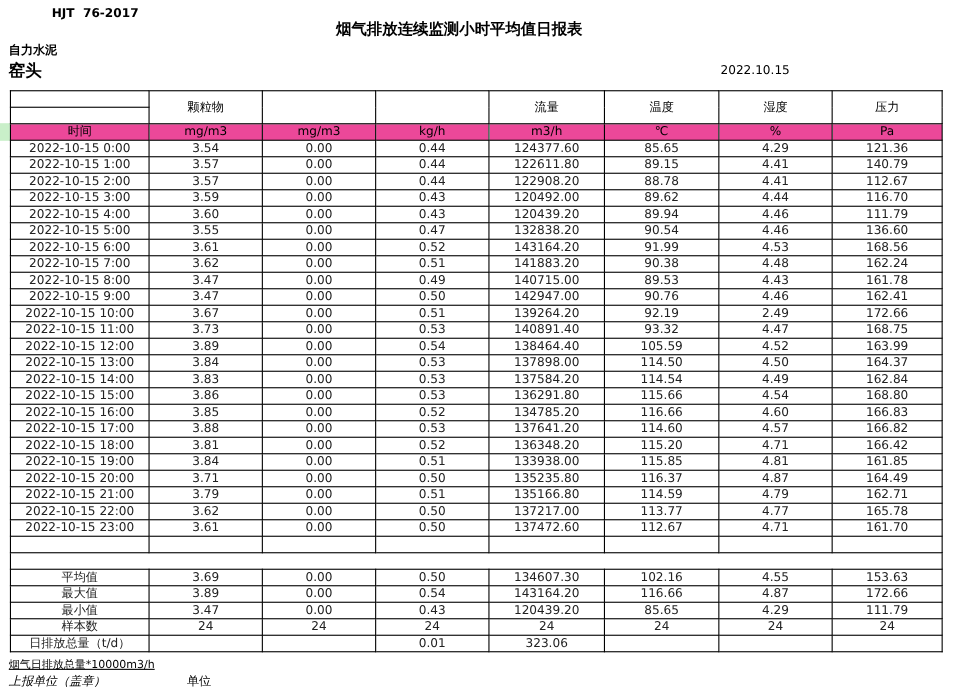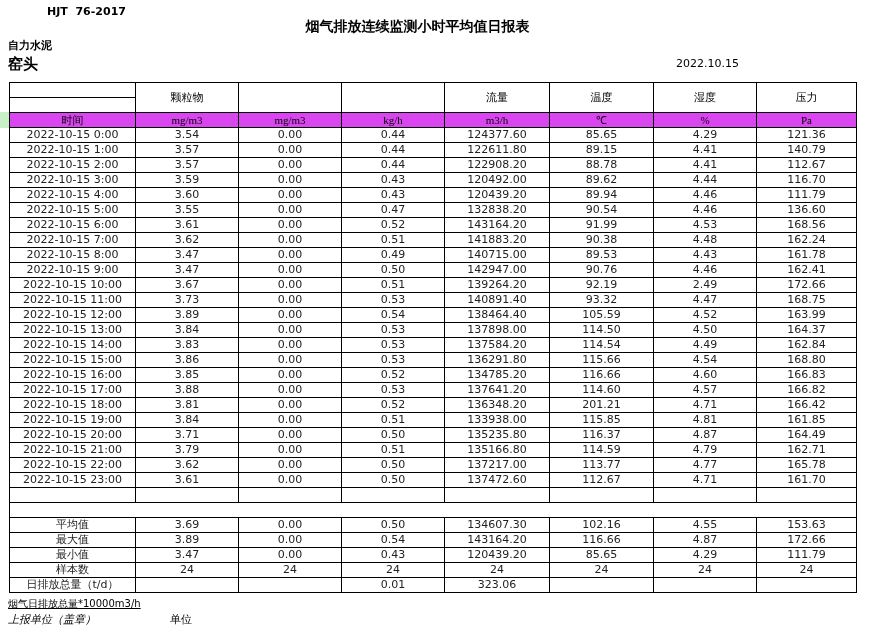--- a/index.html
+++ b/index.html
@@ -10,34 +10,34 @@
     overflow:hidden;
   }
   .abs { position:absolute; }
   #doc-title {
     left:0; top:18px; width:835px; text-align:center;
     font-size:14px; font-weight:bold;
   }
   #standard-code { left:8px; top:5px; font-size:11px; font-weight:bold; white-space:pre;margin-left:39px; }
   #company-name { left:8px; top:38px; font-size:11px; font-weight:bold; }
   #station-name { left:8px; top:55px; font-size:15px; font-weight:bold; }
-  #report-date  { left:676px; top:57px; font-size:11px; }
+  #report-date  { left:655px; top:57px; font-size:11px; }
 
   #report-table {
     position:absolute; left:9px; top:82px; width:847px;
     border-collapse:collapse; table-layout:fixed;
     font-size:11px; color:#222;
   }
   #report-table td {
     border:1px solid #000; text-align:center;
     padding:0; height:14px; line-height:14px;
     overflow:hidden; white-space:nowrap;
   }
   #report-table thead td { color:#000; }
-  tr.green-row td { background:#d946ef;font-family:Liberation Serif, serif; }
+  tr.green-row td { background:#ec4899; }
   tr.spacer-row td { border-left:none; border-right:none; height:3px; }
   td.left-align { text-align:left; padding-left:4px; }
   tr.total-row td { height:16px; line-height:16px; }
 
   #green-strip {
     left:0; top:112px; width:9px; height:16px; background:#c9efc9;
   }
 
   #footer-note { left:8px; top:597px; font-size:10px;text-decoration:underline; }
   #report-unit-label { left:8px; top:612px; font-size:11px;font-style:italic; }
@@ -270,21 +270,21 @@
         <td>114.60</td>
         <td>4.57</td>
         <td>166.82</td>
       </tr>
       <tr>
         <td>2022-10-15 18:00</td>
         <td>3.81</td>
         <td>0.00</td>
         <td>0.52</td>
         <td>136348.20</td>
-        <td>201.21</td>
+        <td>115.20</td>
         <td>4.71</td>
         <td>166.42</td>
       </tr>
       <tr>
         <td>2022-10-15 19:00</td>
         <td>3.84</td>
         <td>0.00</td>
         <td>0.51</td>
         <td>133938.00</td>
         <td>115.85</td>

